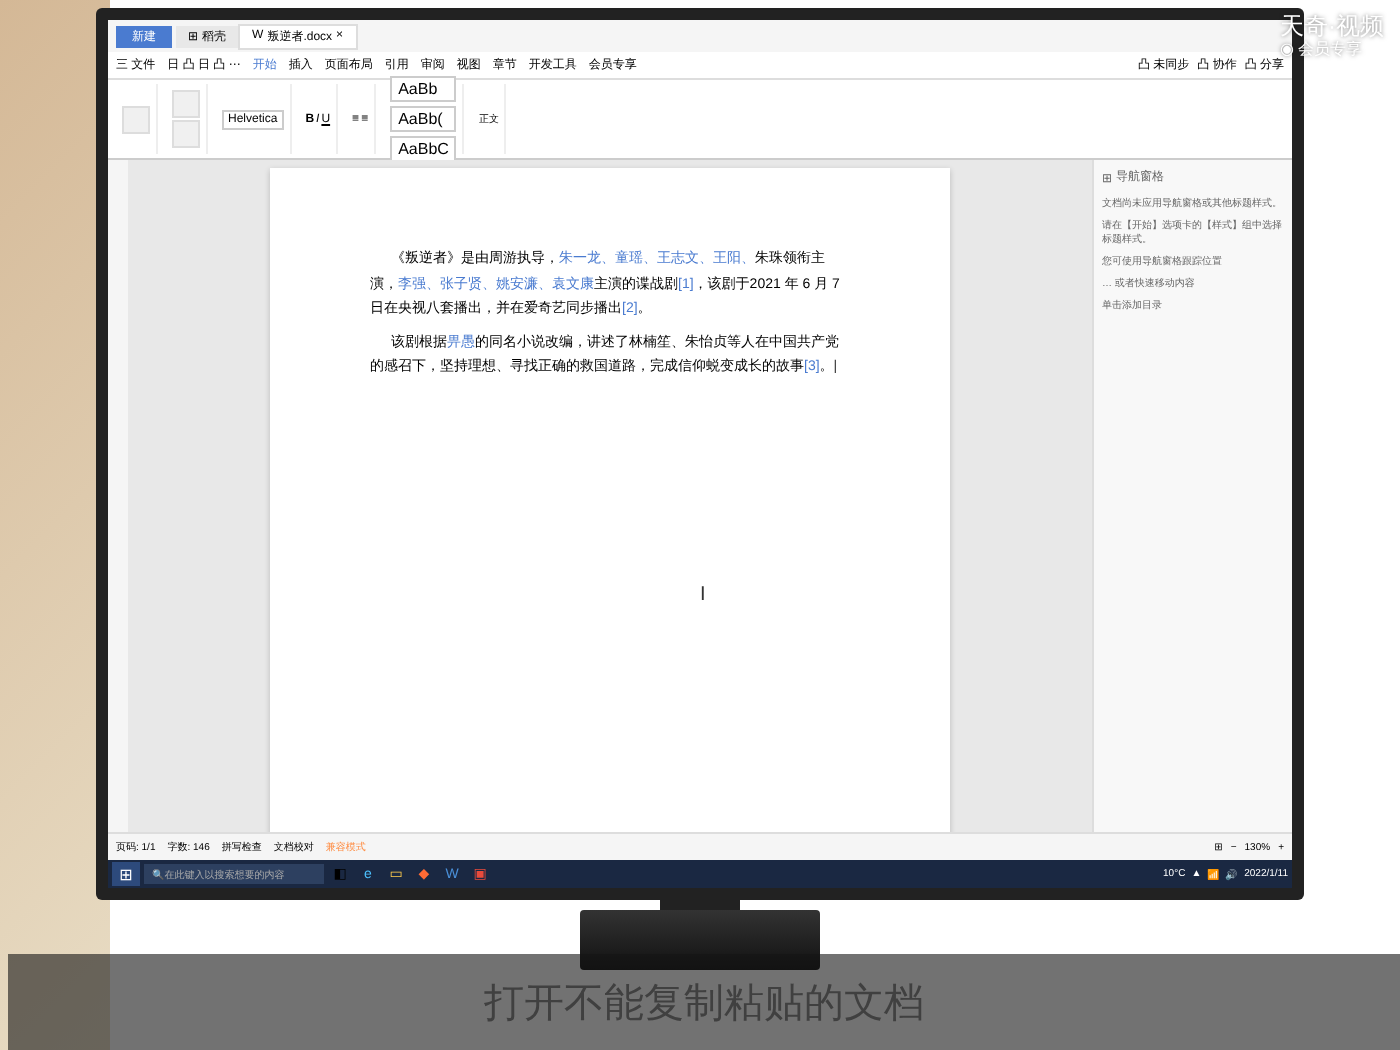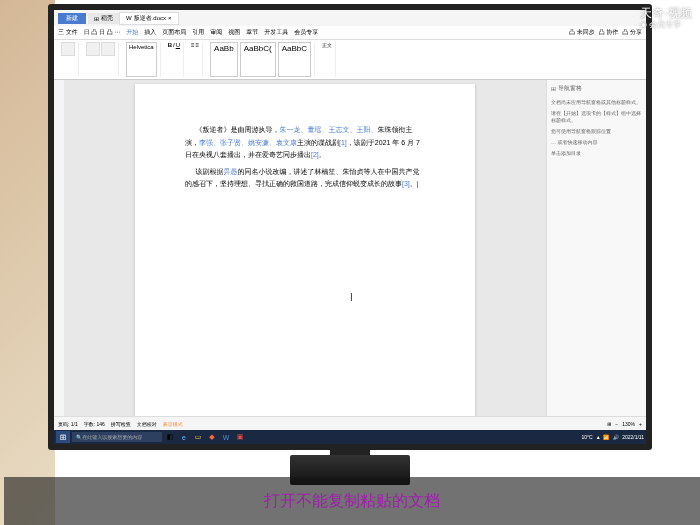--- a/index.html
+++ b/index.html
@@ -6,21 +6,21 @@
 body{width:700px;height:525px;background:#fff;position:relative;overflow:hidden}
 .monitor{position:absolute;left:48px;top:4px;width:604px;height:446px;background:#222;padding:6px;border-radius:3px}
 .screen{width:100%;height:100%;background:#fff;position:relative;overflow:hidden}
 .titlebar{height:16px;background:#f5f5f5;display:flex;align-items:center;font-size:6px;padding:0 4px}
 .tab-new{background:#4a7bd0;color:#fff;padding:1px 8px;font-size:6px;margin-right:2px}
 .tab-active{background:#e8e8e8;padding:1px 6px;font-size:6px;display:flex;align-items:center;gap:2px}
 .tab-doc{background:#fff;padding:1px 6px;font-size:6px;border:1px solid #ddd;display:flex;align-items:center;gap:2px}
 .menubar{height:14px;background:#fff;display:flex;align-items:center;font-size:6px;padding:0 4px;gap:6px;border-bottom:1px solid #ddd}
 .menubar-right{margin-left:auto;display:flex;gap:4px}
 .ribbon{height:40px;background:#fff;display:flex;align-items:center;padding:2px 4px;gap:4px;border-bottom:1px solid #ccc}
-.ribbon-group{display:flex;flex-direction:row;gap:1px;font-size:5px;padding:0 3px;border-right:1px solid #eee;height:100%;justify-content:center}
+.ribbon-group{display:flex;flex-direction:column;gap:1px;font-size:5px;padding:0 3px;border-right:1px solid #eee;height:100%;justify-content:center}
 .ribbon-btn{width:14px;height:14px;background:#f0f0f0;border:1px solid #ddd}
 .font-select{font-size:6px;padding:1px 2px;border:1px solid #ccc;background:#fff}
 .style-preview{display:flex;gap:2px}
 .style-box{border:1px solid #ccc;padding:1px 3px;font-size:8px;background:#fff}
 .doc-area{display:flex;height:calc(100% - 84px)}
 .doc-left{width:10px;background:#f5f5f5}
 .doc-canvas{flex:1;background:#e8e8e8;display:flex;justify-content:center;padding:4px;overflow:hidden}
 .page{width:340px;background:#fff;box-shadow:0 1px 3px rgba(0,0,0,0.2);padding:40px 50px;font-size:7px;line-height:1.8}
 .page p{text-indent:1.5em;margin-bottom:4px}
 .link{color:#4a7bd0}
@@ -30,21 +30,21 @@
 .sidebar-item{padding:2px 0;color:#666;font-size:5px;line-height:1.4}
 .statusbar{position:absolute;bottom:14px;left:0;right:0;height:14px;background:#f5f5f5;display:flex;align-items:center;font-size:5px;padding:0 4px;gap:6px;border-top:1px solid #ddd}
 .status-right{margin-left:auto;display:flex;gap:4px;align-items:center}
 .taskbar{position:absolute;bottom:0;left:0;right:0;height:14px;background:#1a2842;display:flex;align-items:center;padding:0 2px;gap:2px}
 .taskbar-start{width:14px;height:12px;background:#2d4a7c;display:flex;align-items:center;justify-content:center;color:#fff;font-size:8px}
 .taskbar-search{background:#2d4060;height:10px;width:90px;font-size:5px;color:#aaa;display:flex;align-items:center;padding:0 4px}
 .taskbar-icon{width:12px;height:12px;display:flex;align-items:center;justify-content:center;font-size:7px}
 .taskbar-right{margin-left:auto;display:flex;gap:3px;align-items:center;color:#fff;font-size:5px}
 .monitor-stand{position:absolute;left:50%;transform:translateX(-50%);bottom:40px;width:120px;height:30px;background:linear-gradient(#333,#111);border-radius:2px}
 .monitor-neck{position:absolute;left:50%;transform:translateX(-50%);bottom:70px;width:40px;height:20px;background:#222}
-.caption-bar{position:absolute;bottom:0;left:4px;right:0;height:48px;background:rgba(20,20,20,0.6);display:flex;align-items:center;justify-content:center;color:#a21caf;font-size:16px;font-weight:500}
+.caption-bar{position:absolute;bottom:0;left:4px;right:0;height:48px;background:rgba(20,20,20,0.6);display:flex;align-items:center;justify-content:center;color:#404040;font-size:20px;font-weight:500}
 .watermark{position:absolute;right:8px;top:6px;color:#fff;font-size:12px;text-align:left;line-height:1.2;text-shadow:0 0 2px rgba(0,0,0,0.5)}
 .watermark-sub{font-size:8px;display:flex;align-items:center;gap:2px}
 .bg-left{position:absolute;left:0;top:0;width:55px;height:100%;background:linear-gradient(135deg,#d4b896,#e8dcc4)}
 .highlight-orange{color:#ff8c42}
 .text-cursor{position:absolute;left:50%;top:65%;color:#333;font-size:10px}
 </style>
 </head>
 <body>
 
 <div class="bg-left"></div>
@@ -105,21 +105,21 @@
     </div>
   </div>
   <div class="ribbon-group">
     <div style="display:flex;gap:1px;font-size:6px">
       <span>≡</span>
       <span>≡</span>
     </div>
   </div>
   <div class="ribbon-group style-preview">
     <span class="style-box">AaBb</span>
-    <span class="style-box">AaBbC(</span>
+    <span class="style-box">AaBb(</span>
     <span class="style-box">AaBbC</span>
   </div>
   <div class="ribbon-group" style="font-size:5px">
     <span>正文</span>
   </div>
 </div>
 
 <div class="doc-area">
   <div class="doc-left"></div>
   <div class="doc-canvas">

